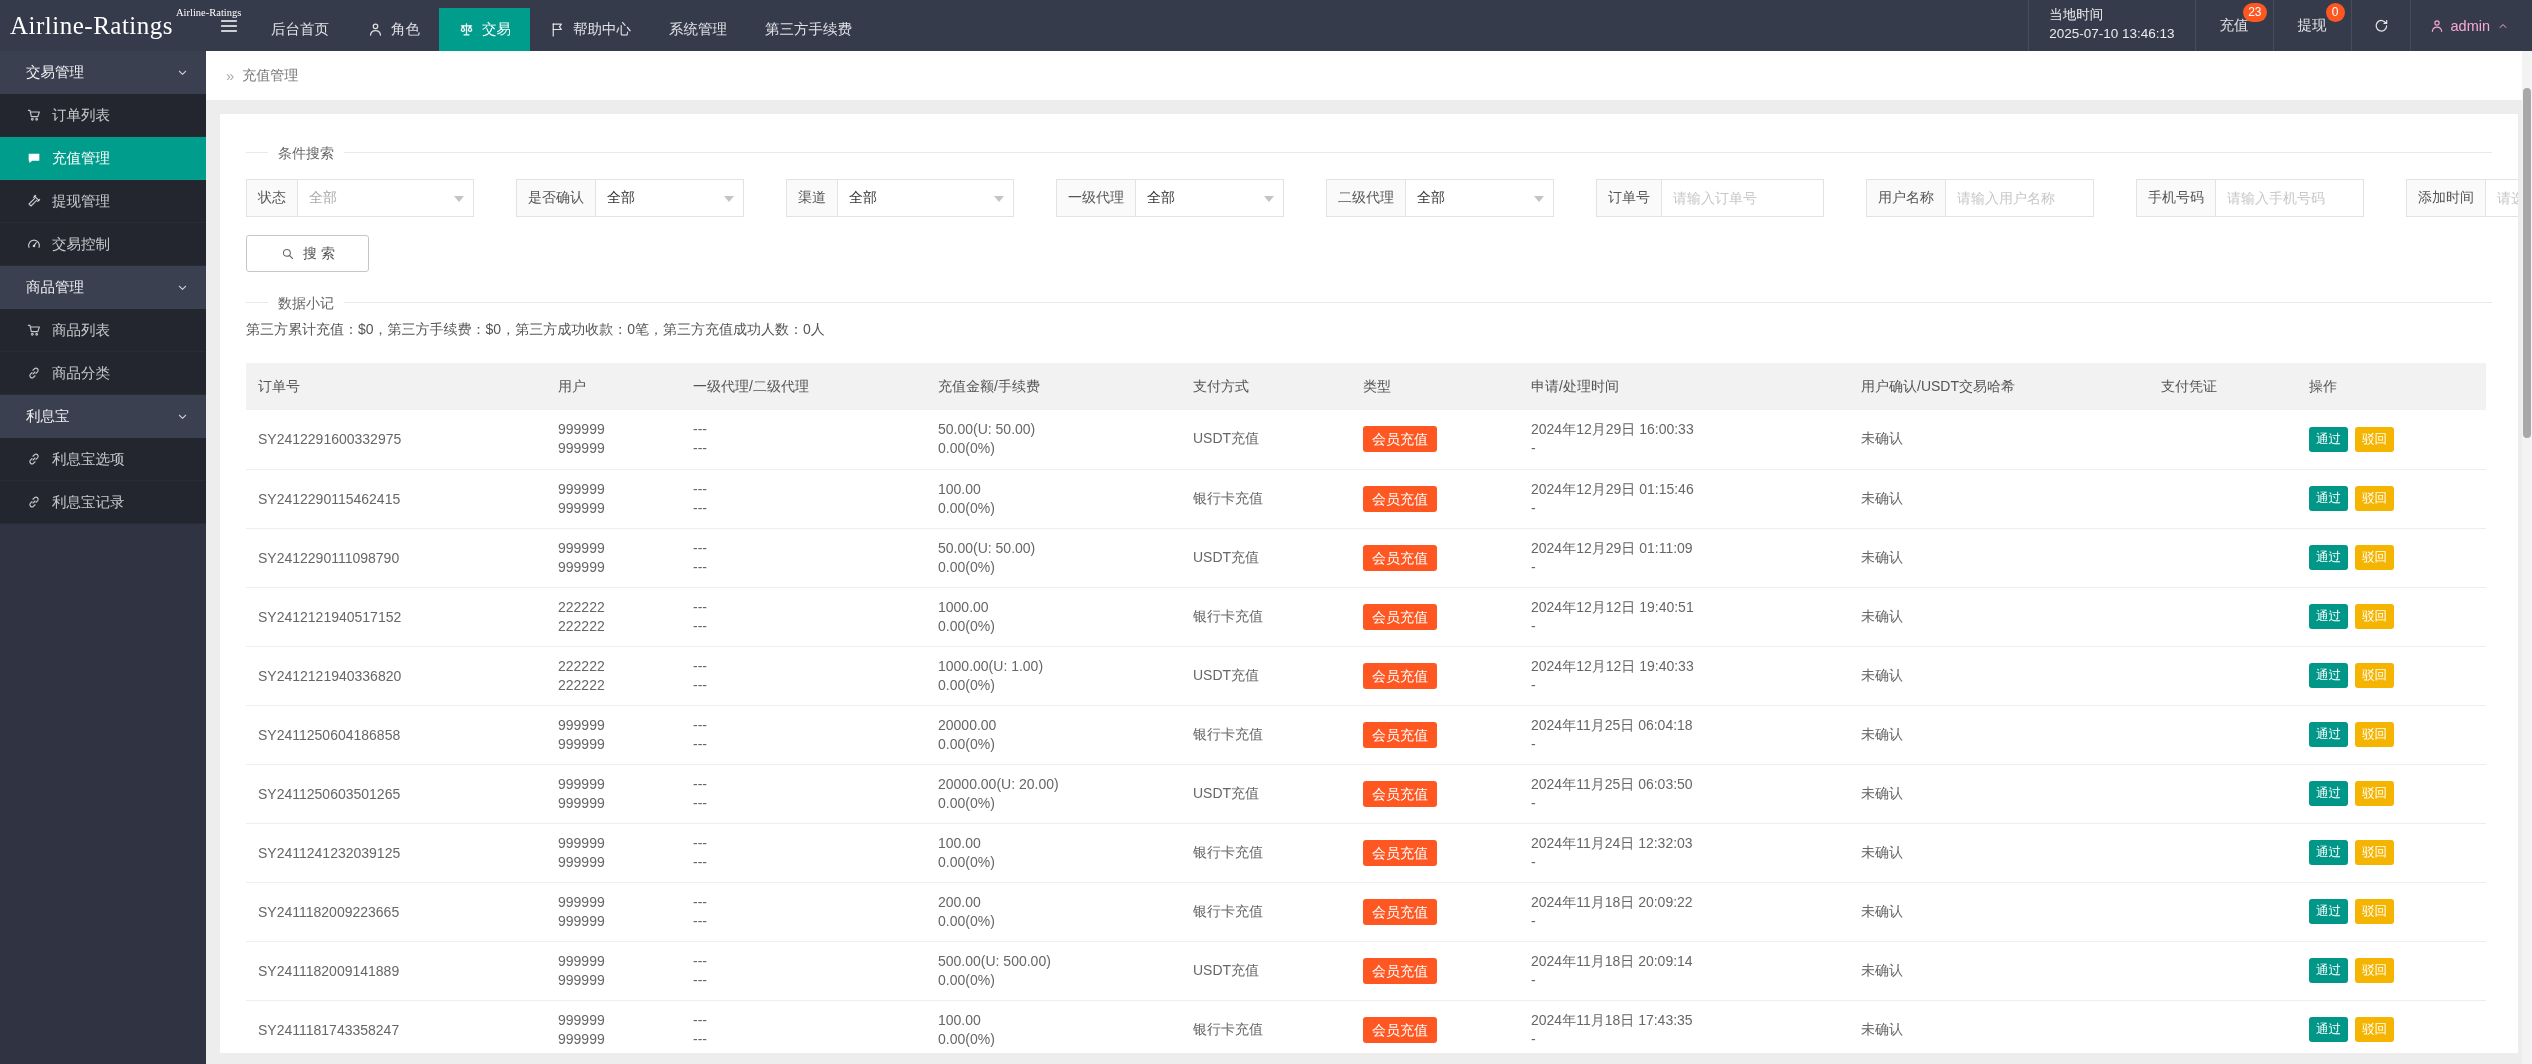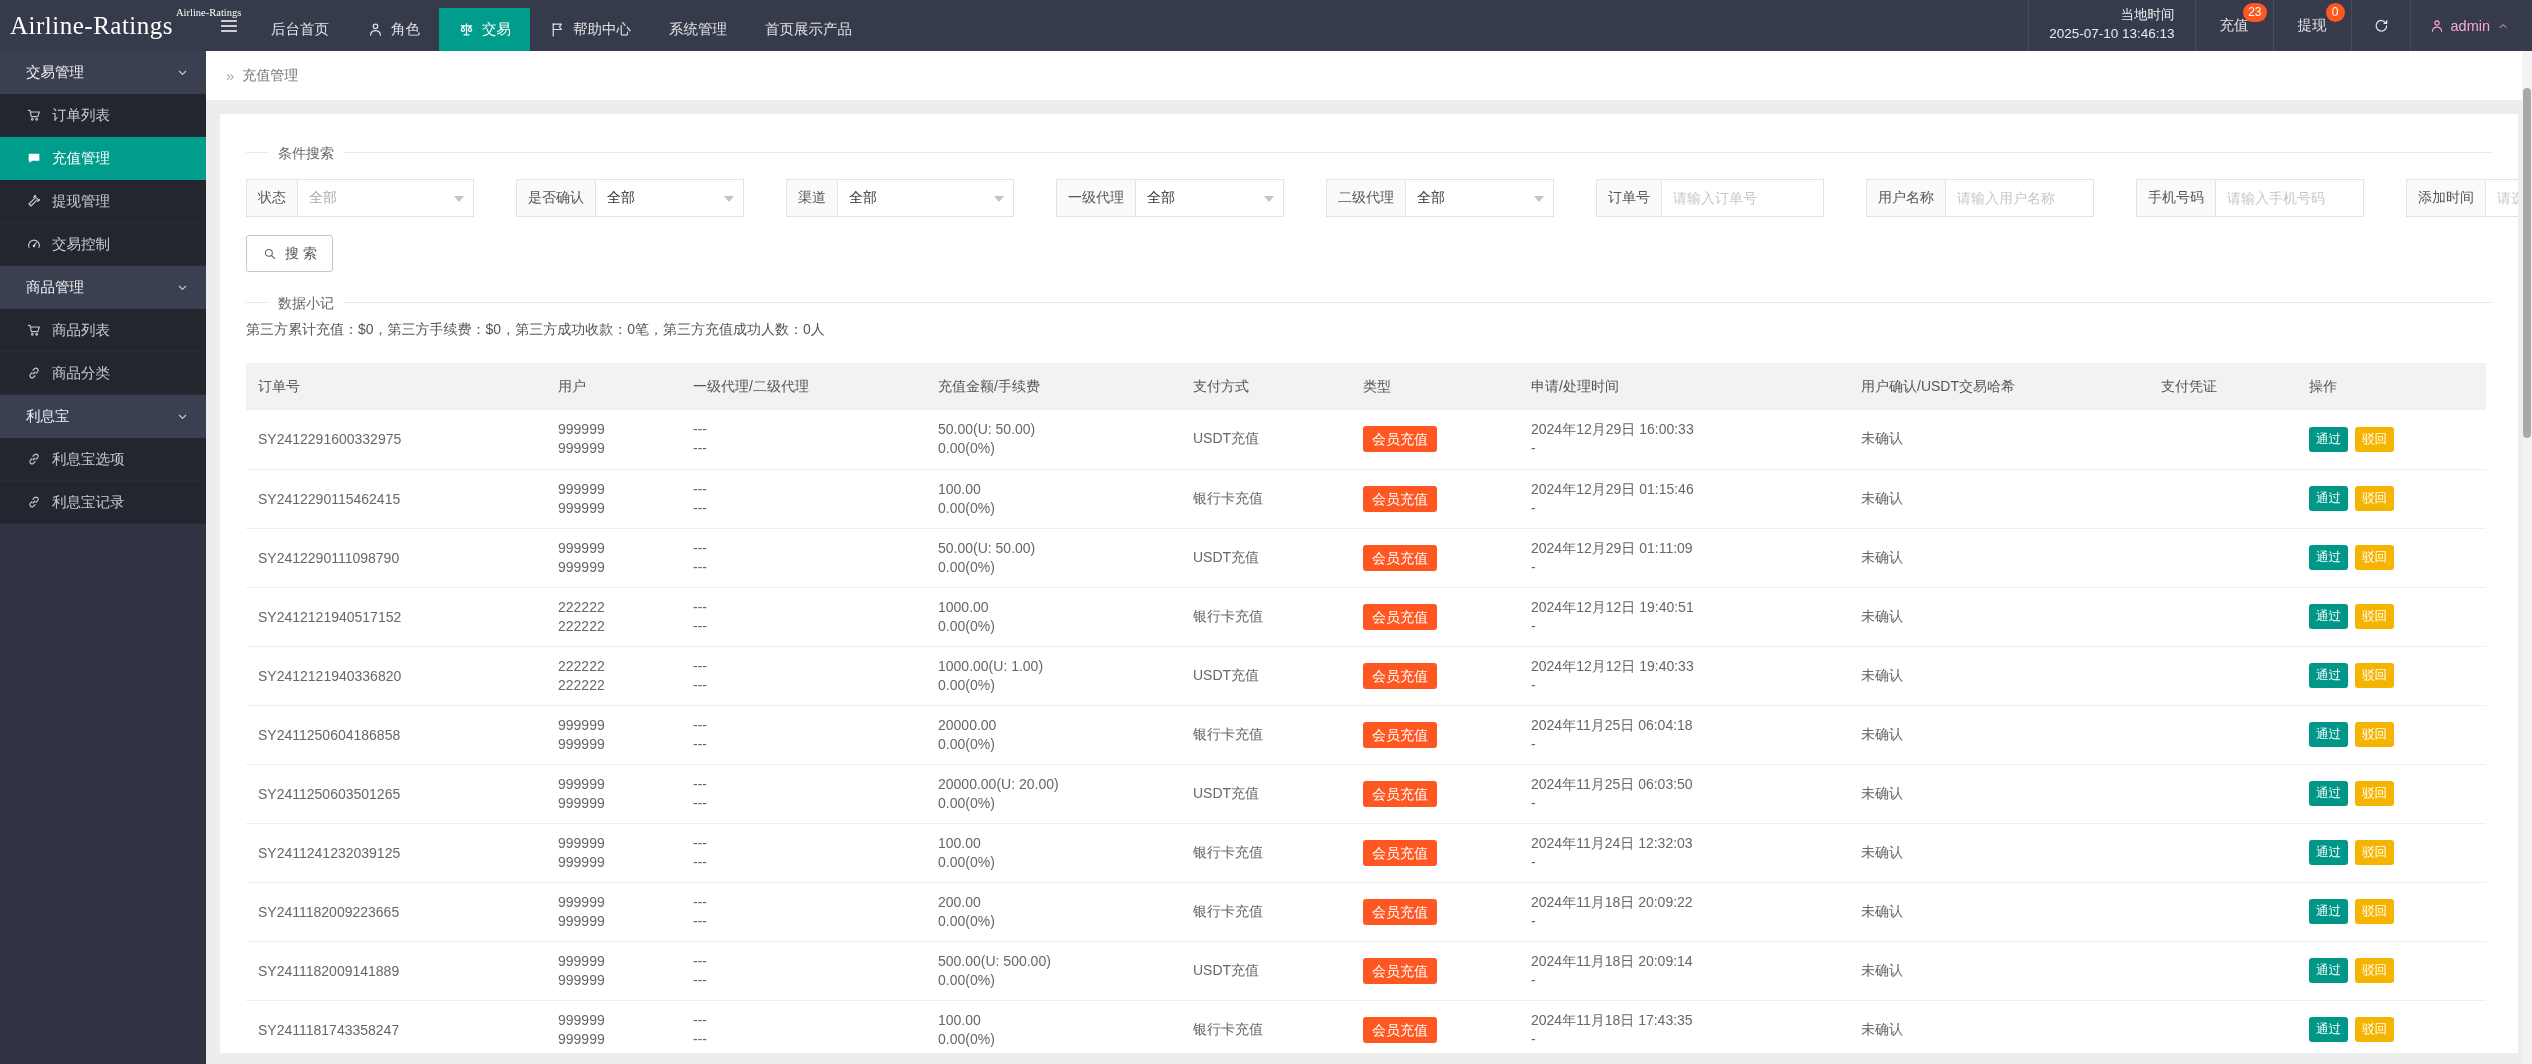--- a/index.html
+++ b/index.html
@@ -17,21 +17,21 @@
   .logo-text{font-family:"Liberation Serif","DejaVu Serif",serif; font-size:25px; letter-spacing:.5px; white-space:nowrap;}
   .logo-sup{font-family:"Liberation Serif","DejaVu Serif",serif; font-size:10.5px; align-self:flex-start; margin-top:7px; margin-left:3px; white-space:nowrap;}
   .tb-burger{width:46px; display:flex; align-items:center; justify-content:center; cursor:pointer; color:#fff;}
   .tb-burger svg{width:22px;height:22px}
   #topbar-nav{display:flex; align-items:stretch;margin-top:8px;}
   .nav-item{display:flex; align-items:center; gap:7px; padding:0 19px; cursor:pointer; font-size:14.5px; white-space:nowrap;}
   .nav-item .nav-icon svg{width:17px;height:17px}
   .nav-item.active{background:var(--accent); color:#fff;}
   .tb-spacer{flex:1}
   .tb-sep{border-left:1px solid rgba(255,255,255,.09);}
-  .time-block{padding:5px 20px 0; text-align:right; line-height:19px; font-size:13.5px; color:rgba(255,255,255,.9);}
+  .time-block{padding:5px 20px 0; text-align:left; line-height:19px; font-size:13.5px; color:rgba(255,255,255,.9);}
   .quick-item{position:relative; display:flex; align-items:center; padding:0 24px; cursor:pointer; font-size:14.5px;}
   .quick-badge{position:absolute; top:3px; right:6px; min-width:19px; height:19px; line-height:19px; padding:0 5px; border-radius:10px; background:var(--count); color:#fff; font-size:12px; text-align:center;}
   .tb-refresh{display:flex; align-items:center; padding:0 20px; cursor:pointer;}
   .tb-refresh svg{width:18px;height:18px}
   .tb-user{display:flex; align-items:center; gap:6px; padding:0 22px 0 18px; cursor:pointer; color:#f9a8d4; font-size:14.5px;}
   .tb-user svg{width:16px;height:16px}
   .tb-user .chev svg{width:14px;height:14px}
   
   #layout{display:flex; height:1016px;}
   #sidebar{width:206px; flex:none; background:var(--sidebar); overflow:hidden;}
@@ -52,21 +52,21 @@
   
   .filter-row{display:flex; gap:42px; margin-top:26px; flex-wrap:nowrap;}
   .filter-group{display:flex; height:38px; border:1px solid #e3e3e3; background:#fff; width:228px; flex:none;}
   .filter-group .f-label{background:#fafafa; border-right:1px solid #e3e3e3; display:flex; align-items:center; padding:0 11px; color:#555; white-space:nowrap; font-size:14px;}
   .f-select{flex:1; position:relative; display:flex; align-items:center; padding:0 26px 0 11px; cursor:pointer; color:#333;}
   .f-select.muted{color:#a9a9a9;}
   .f-caret{position:absolute; right:9px; top:16px; width:0; height:0; border-left:5px solid transparent; border-right:5px solid transparent; border-top:6px solid #c4c4c4;}
   .f-input{flex:1; border:none; outline:none; padding:0 11px; font-size:14px; color:#333; min-width:0; font-family:inherit;}
   .f-input::placeholder{color:#c7c7c7;}
   .search-row{margin-top:18px;}
-  .btn-search{display:inline-flex; align-items:center; gap:8px; height:37px; padding:0 15px; background:#fff; border:1px solid #c6c6c6; border-radius:3px; color:#555; font-size:14px; cursor:pointer; font-family:inherit;}
+  .btn-search{display:inline-flex; align-items:center; gap:8px; height:37px; padding:0 33px; background:#fff; border:1px solid #c6c6c6; border-radius:3px; color:#555; font-size:14px; cursor:pointer; font-family:inherit;}
   .btn-search svg{width:15px;height:15px; color:#666;}
   .fset2{margin-top:30px;}
   .summary-text{margin-top:18px; color:#555; font-size:14px;}
   
   table{border-collapse:collapse; table-layout:fixed; width:2240px; margin-top:24px;}
   thead th{background:#f2f2f2; height:47px; font-weight:normal; text-align:left; color:#555; font-size:14px; padding:0 12px; white-space:nowrap; overflow:hidden;}
   tbody td{height:59px; border-bottom:1px solid #eee; padding:0 12px; color:#666; font-size:14px; white-space:nowrap; overflow:hidden; vertical-align:middle;}
   .two-line div{line-height:19px;}
   .type-badge{display:inline-block; background:var(--type-badge); color:#fff; font-size:14px; padding:6px 9px; border-radius:3px; line-height:14px;}
   .op-btn{display:inline-block; border:none; border-radius:3px; color:#fff; font-size:12.5px; height:25px; line-height:25px; padding:0 7px; cursor:pointer; font-family:inherit;}
@@ -120,21 +120,21 @@
             <path d="M6 21V4"></path>
             <path d="M6 4.5h11.5l-2.8 3.7 2.8 3.8H6"></path>
           </svg>
         </span>
         <span class="nav-label">帮助中心</span>
       </div>
       <div class="nav-item">
         <span class="nav-label">系统管理</span>
       </div>
       <div class="nav-item">
-        <span class="nav-label">首页展示产品</span>
+        <span class="nav-label">第三方手续费</span>
       </div>
     </div>
   <div class="tb-spacer"></div>
   <div class="time-block tb-sep">
     <div>当地时间</div>
     <div>2025-07-10 13:46:13</div>
   </div>
   <div id="quick-items" style="display:flex">
       <div class="quick-item tb-sep">
         <span>充值</span>

